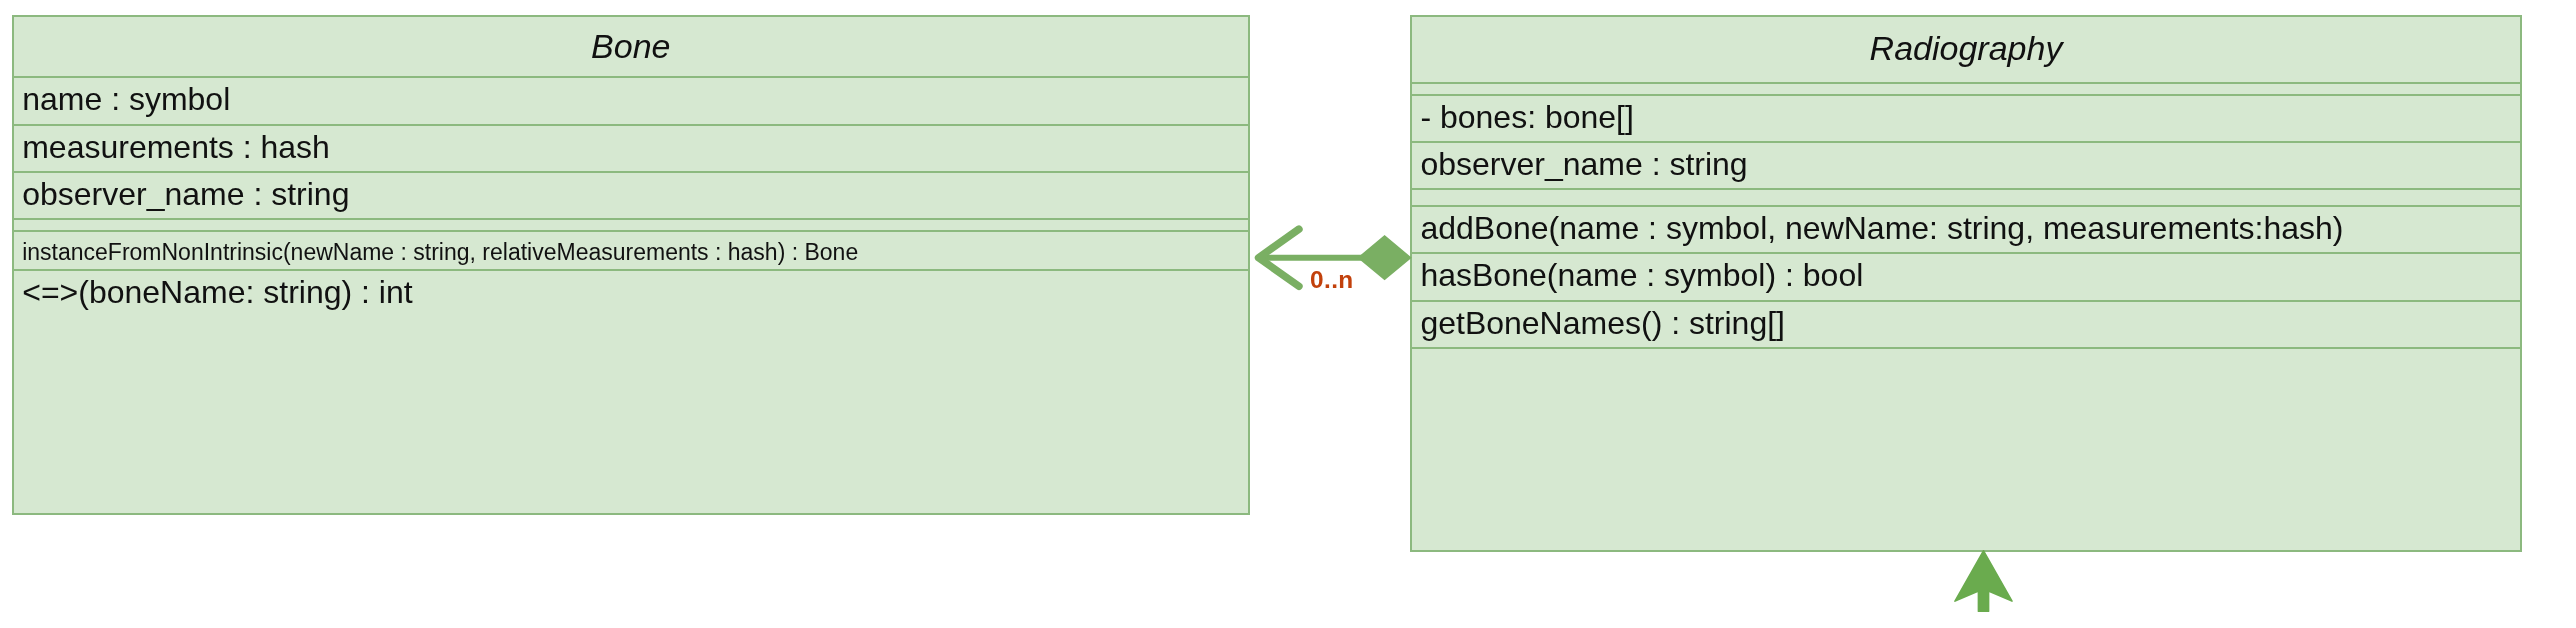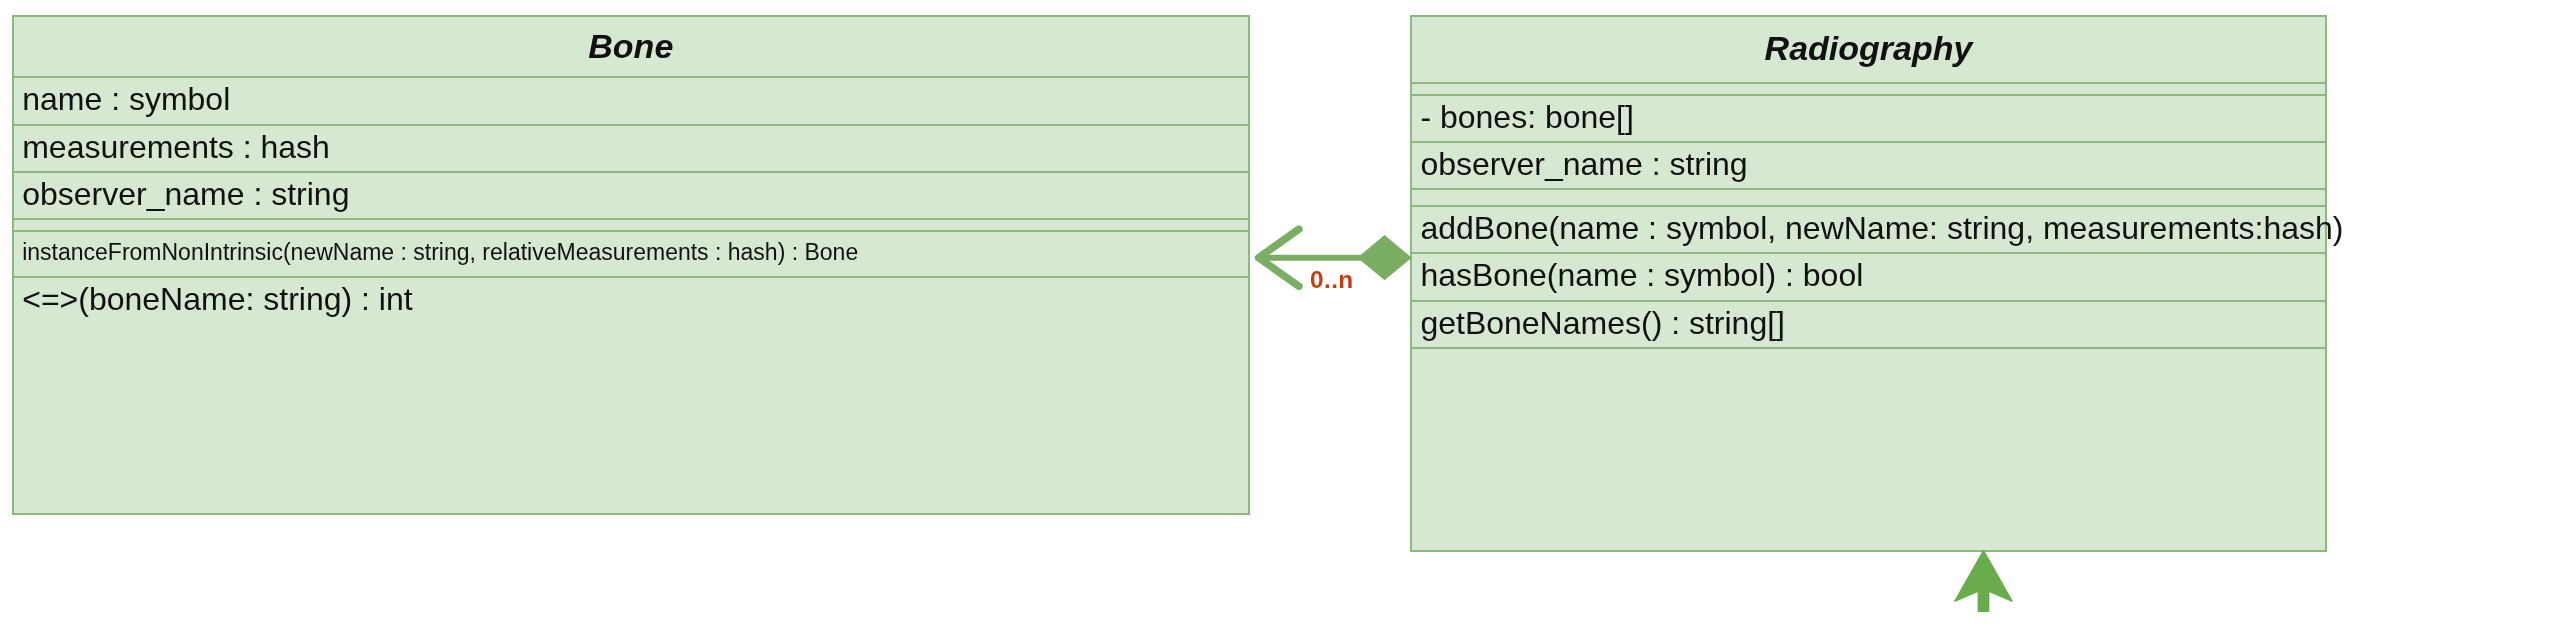--- a/index.html
+++ b/index.html
@@ -35,36 +35,35 @@
   .uml-class.bone {
     left: 11.8px;
     top: 15px;
     width: 1238px;
     height: 500px;
   }
 
   .uml-class.radiography {
     left: 1410px;
     top: 15px;
-    width: 917px;
+    width: 1112px;
     height: 537px;
   }
 
   
   .class-header {
     position: relative;
     text-align: center;
     font-style: italic;
     font-size: 34px;
     color: #111111;
     line-height: 1;
     padding: 11.8px 0 13.5px 0;
     border-bottom: 2.5px solid #8cb97f;
     background: #d6e8d1;
-    font-weight: bold;
   }
   .radiography .class-header {
     padding: 13.5px 0 17px 0;
   }
 
   
   .thin-rule {
     height: 10px;
     border-bottom: 2.5px solid #8cb97f;
     background: #d6e8d1;
@@ -86,21 +85,21 @@
     font-size: 32px;
     color: #111111;
     line-height: 1.05;
     white-space: nowrap;
     border-bottom: 2.5px solid #8cb97f;
     background: #d6e8d1;
   }
   .member-row.small {
     font-size: 23px;
     padding-top: 7.6px;
-    padding-bottom: 12px;
+    padding-bottom: 5px;
   }
   .member-row.last {
     border-bottom: none;
   }
 
   
   .tail-strip {
     height: 22px;
     background: #d6e8d1;
     border-top: 2.5px solid #8cb97f;

